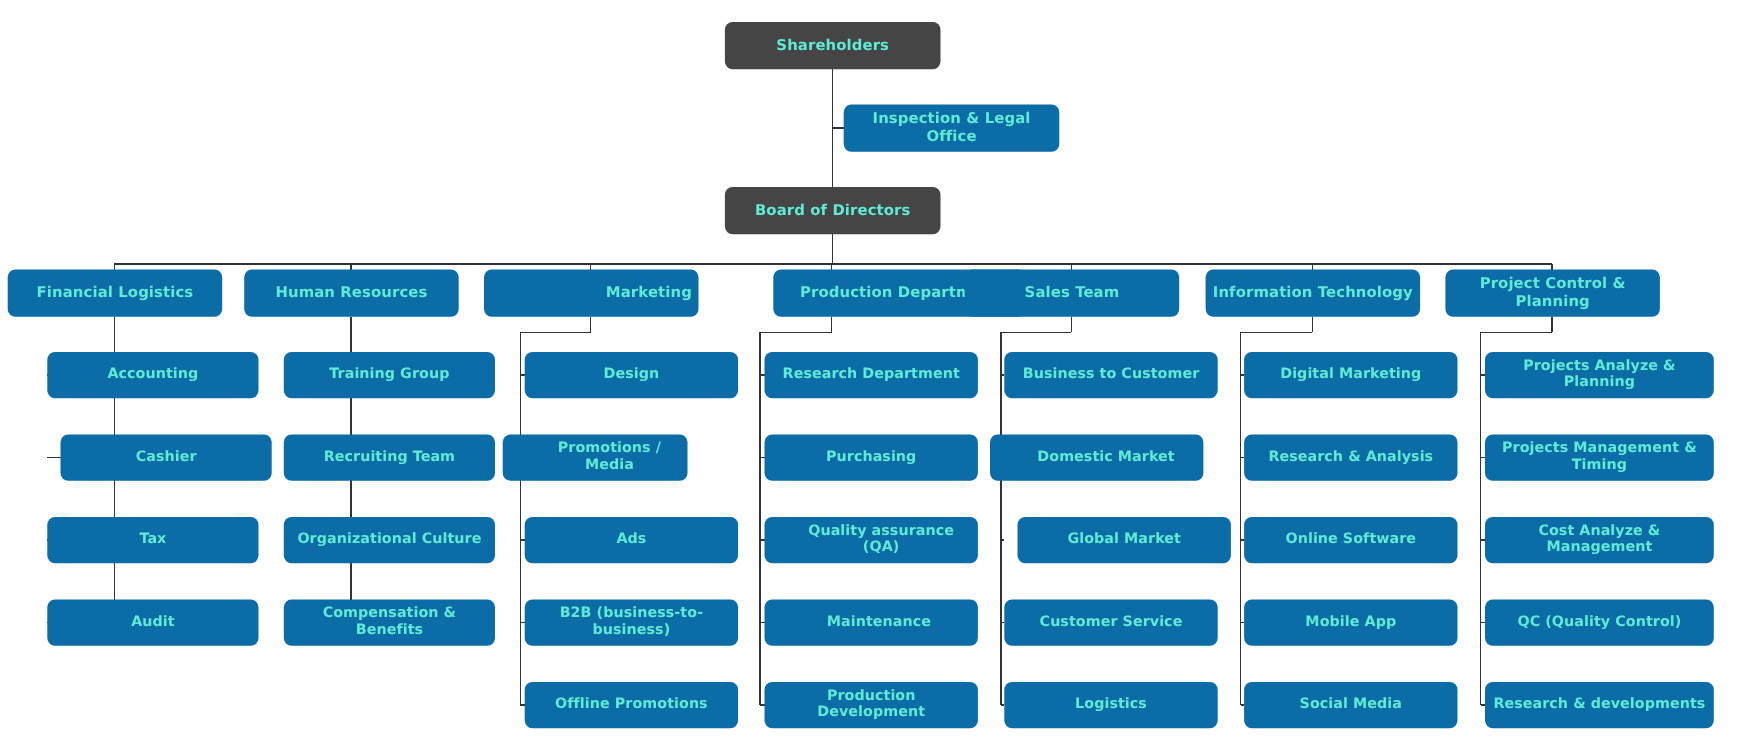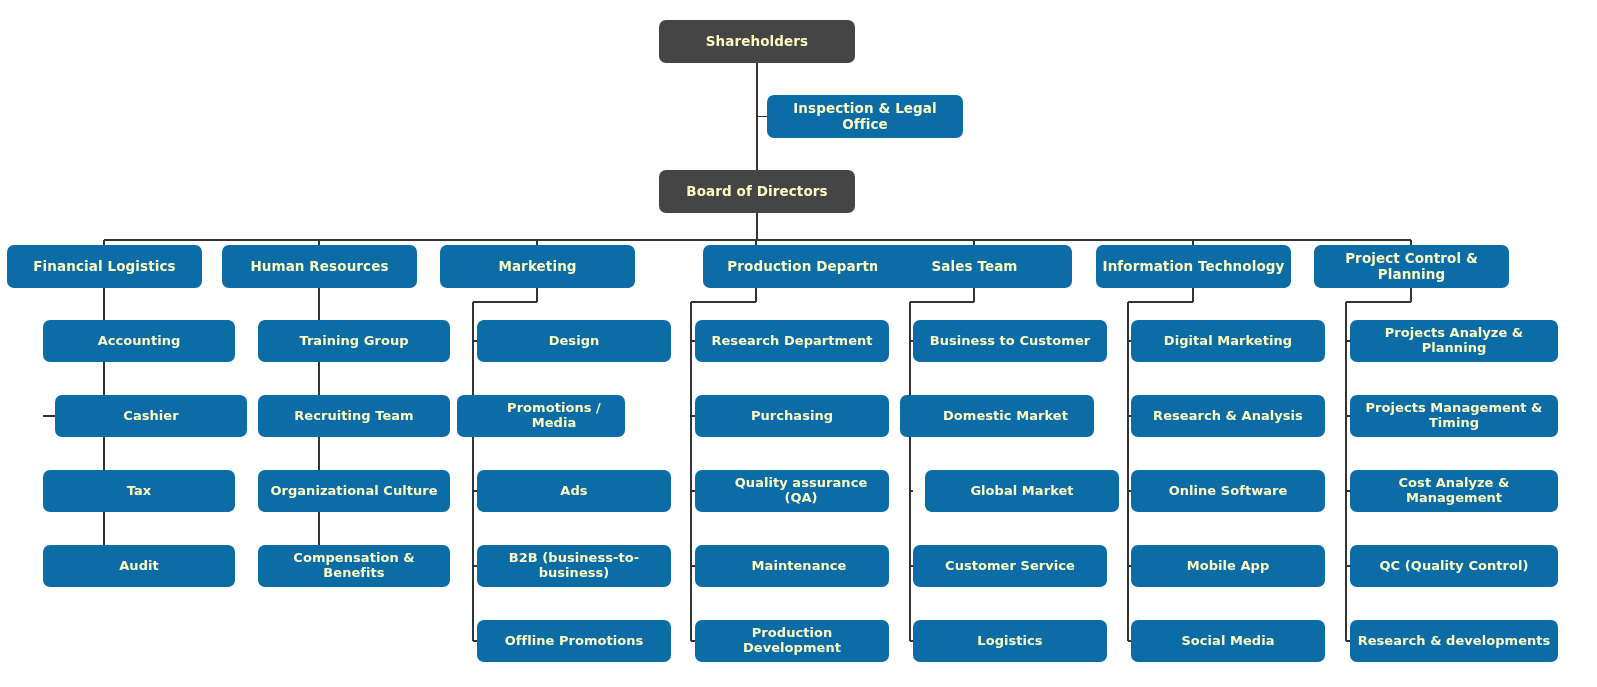--- a/index.html
+++ b/index.html
@@ -27,21 +27,21 @@
     pointer-events: none;
   }
   .node {
     position: absolute;
     box-sizing: border-box;
     border-radius: 7px;
     display: flex;
     align-items: center;
     justify-content: center;
     text-align: center;
-    color: #fef9c3;
+    color: #5eead4;
     font-weight: bold;
     line-height: 1.15;
     padding: 2px 6px;
     overflow: hidden;
     z-index: 2;
   }
   .node.exec {
     background: #454545;
     font-size: 13.5px;
     letter-spacing: 0.1px;
@@ -170,21 +170,21 @@
       </div>
       <div class="node child" style="left: 258px; top: 395px; width: 192px; height: 42px;">
         <span class="node-label">Recruiting Team</span>
       </div>
       <div class="node child" style="left: 258px; top: 470px; width: 192px; height: 42px;">
         <span class="node-label">Organizational Culture</span>
       </div>
       <div class="node child" style="left: 258px; top: 545px; width: 192px; height: 42px;">
         <span class="node-label">Compensation &amp; Benefits</span>
       </div>
-      <div class="node dept" style="left: 440px; top: 245px; width: 195px; height: 43px;">
+      <div class="node dept" style="left: 440px; top: 245px; width: 195px; height: 43px; text-align: right;">
         <span class="node-label">Marketing</span>
       </div>
       <div class="node child" style="left: 477px; top: 320px; width: 194px; height: 42px;">
         <span class="node-label">Design</span>
       </div>
       <div class="node child" style="left: 457px; top: 395px; width: 168px; height: 42px; padding-left: 32px;">
         <span class="node-label">Promotions / Media</span>
       </div>
       <div class="node child" style="left: 477px; top: 470px; width: 194px; height: 42px;">
         <span class="node-label">Ads</span>

